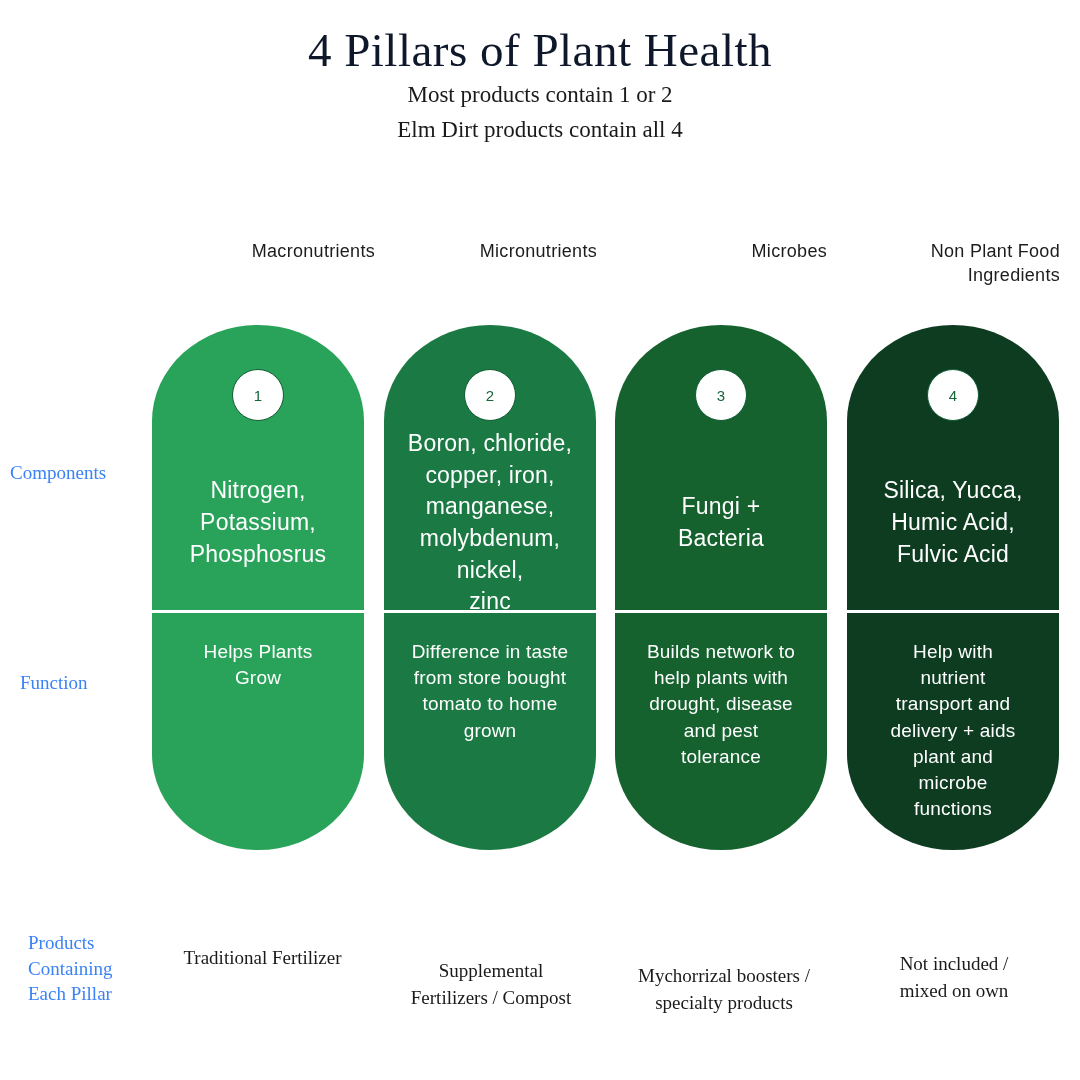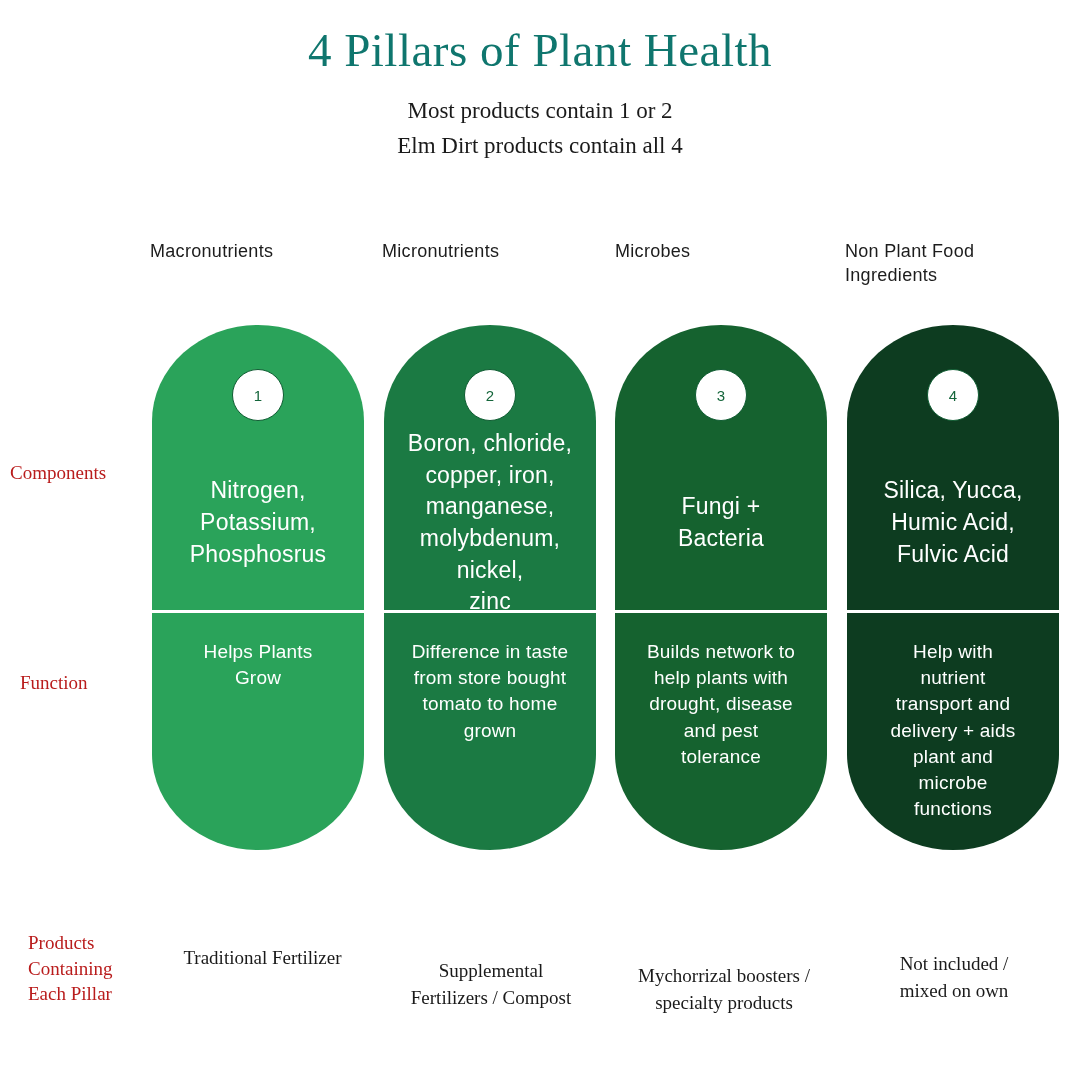--- a/index.html
+++ b/index.html
@@ -19,52 +19,51 @@
   
   .header {
     text-align: center;
     padding-top: 22px;
   }
   .main-title {
     font-family: "Liberation Serif", serif;
     font-size: 47px;
     font-weight: 400;
     letter-spacing: 0.5px;
-    color: #0f766e;
+    color: #0f172a;
     margin: 0;
     line-height: 1.2;
   }
   .subtitle {
     font-family: "Liberation Serif", serif;
     font-size: 23px;
     font-weight: 400;
     color: #1a1a1a;
     line-height: 1.5;
-    margin-top: 16px;
   }
   .subtitle div { white-space: nowrap; }
 
   
   .chart {
     position: absolute;
     top: 215px;
     left: 0;
     width: 1080px;
   }
 
   .col-headers {
     position: absolute;
     top: 0;
     left: 0;
     width: 1080px;
     height: 70px;
   }
   .col-header {
     position: absolute;
-    text-align: left;
+    text-align: right;
     font-family: "Liberation Sans", sans-serif;
     font-size: 18px;
     font-weight: 300;
     color: #1c1c1c;
     line-height: 1.35;
     letter-spacing: 0.3px;
   }
 
   
   .pillars {
@@ -138,21 +137,21 @@
     font-weight: 300;
     line-height: 1.38;
     letter-spacing: 0.2px;
   }
 
   
   .row-label {
     position: absolute;
     font-family: "Liberation Serif", serif;
     font-size: 19px;
-    color: #b91c1c;
+    color: #3b82f6;
     text-align: left;
     line-height: 1.35;
   }
 
   
   .products {
     position: absolute;
     top: 710px;
     left: 0;
     width: 1080px;

